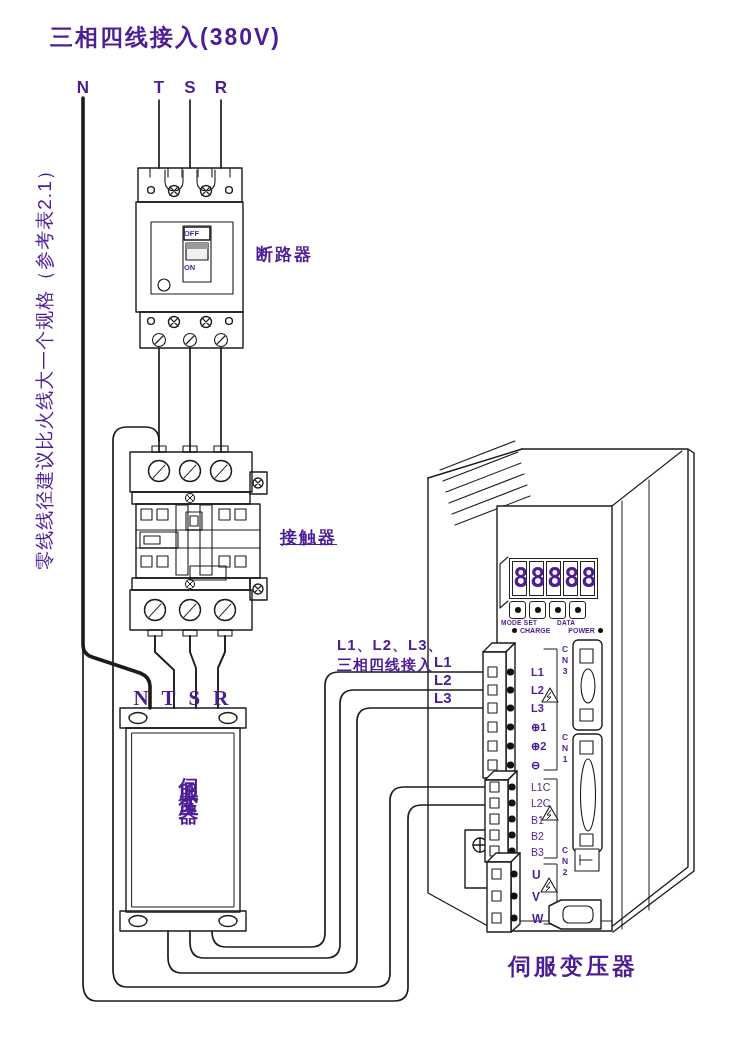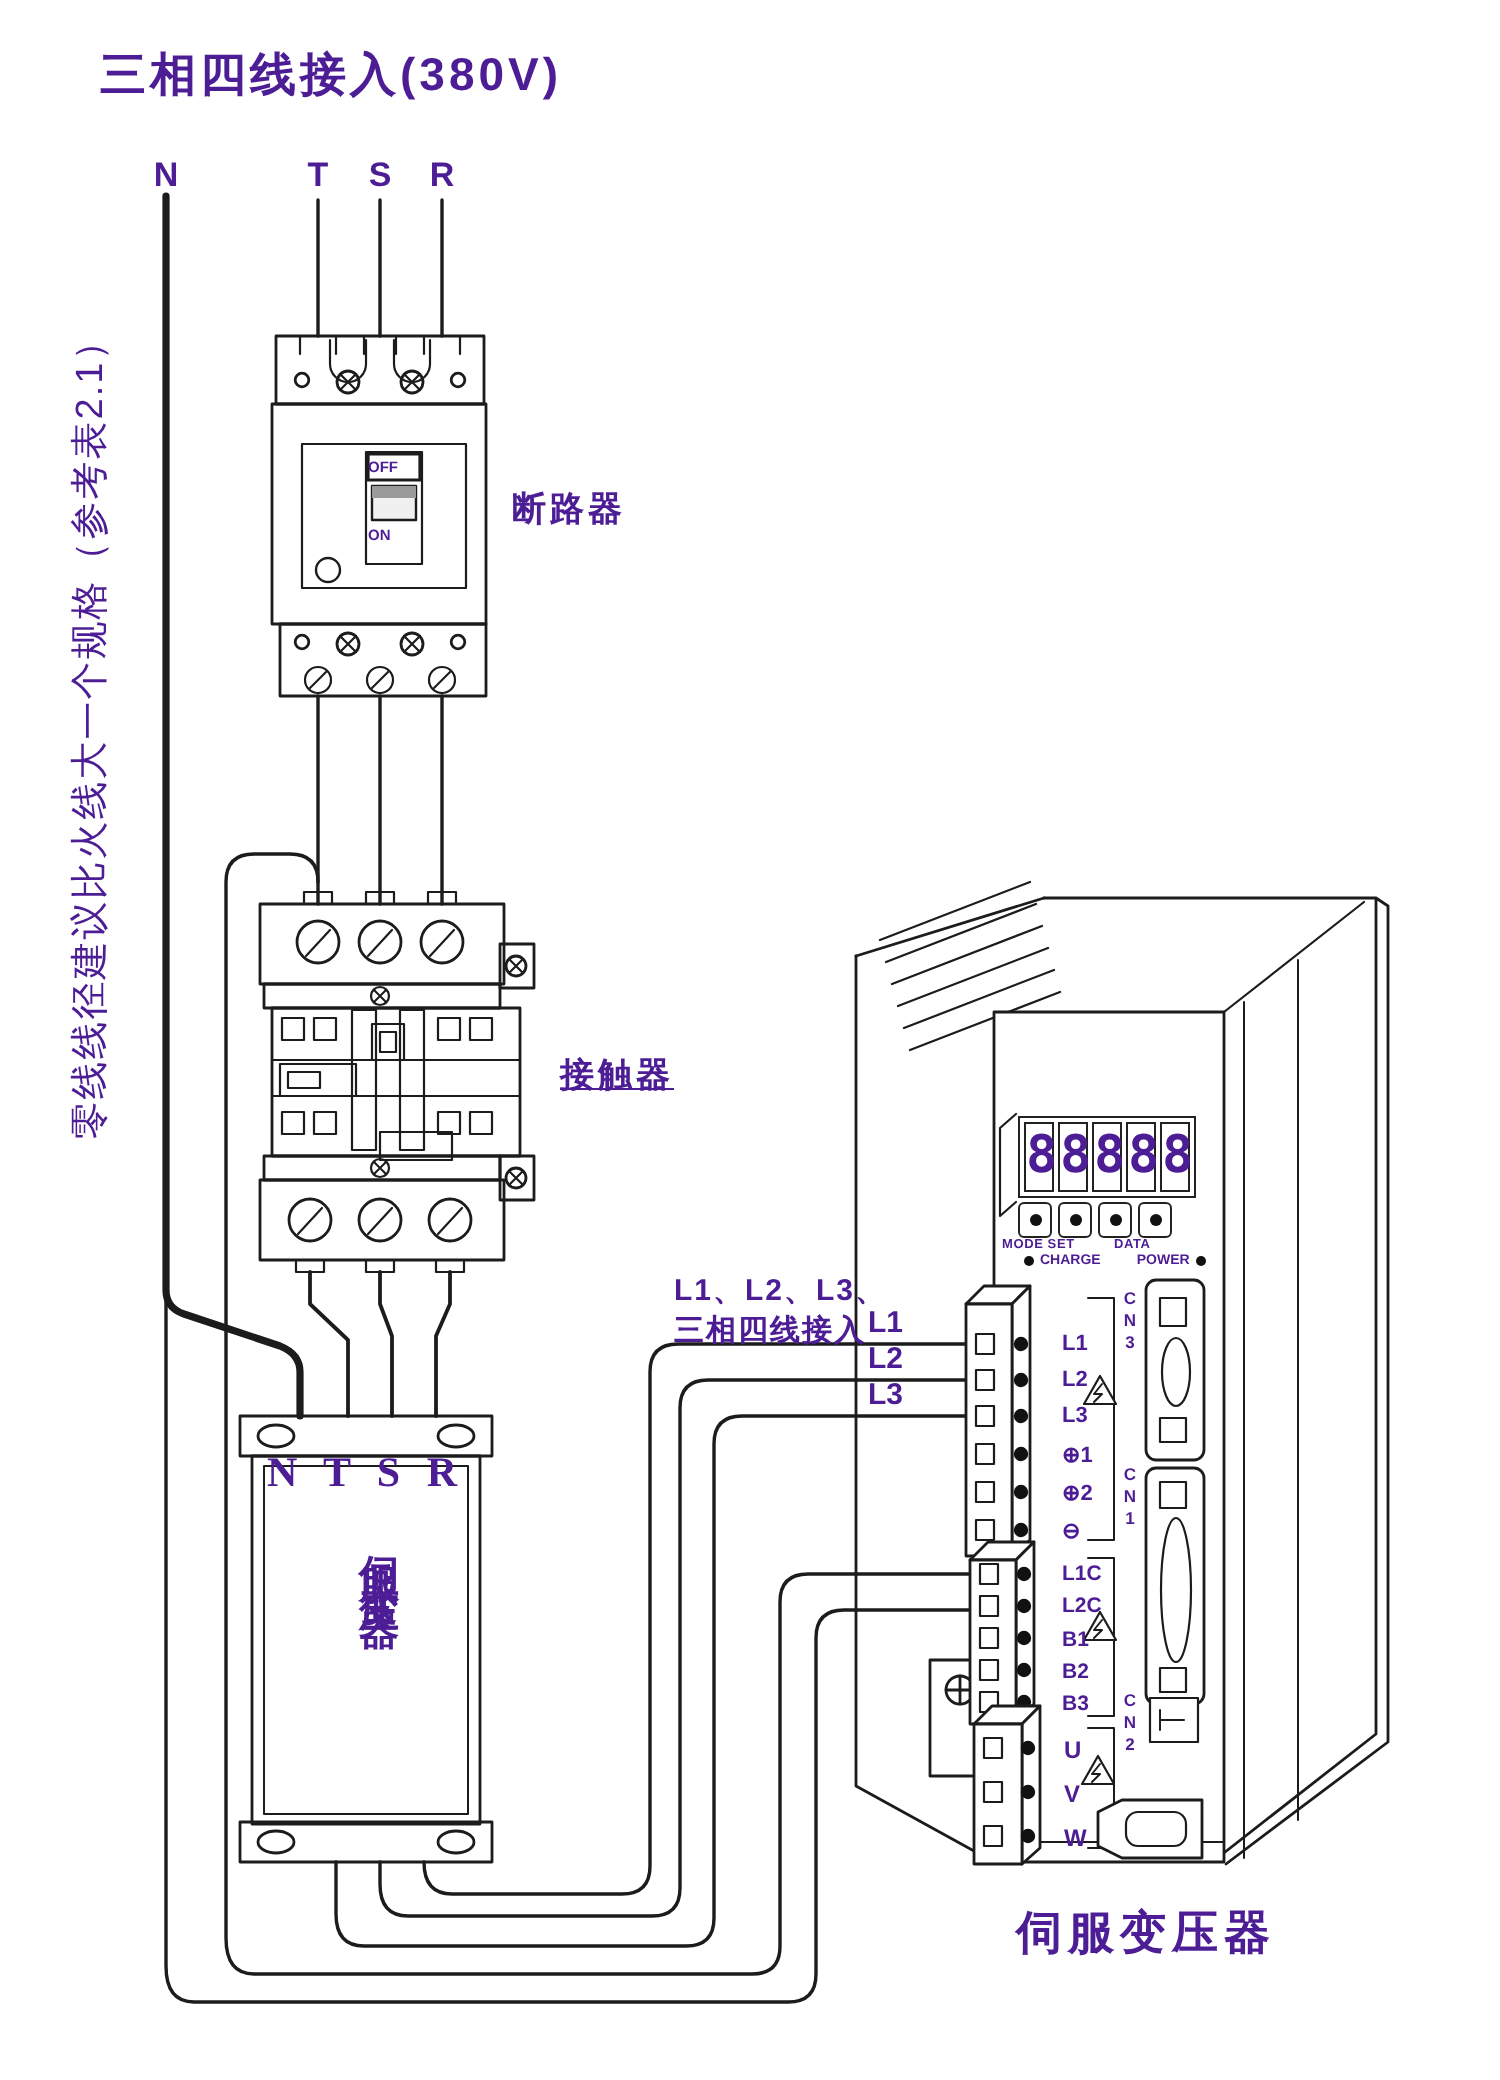--- a/index.html
+++ b/index.html
@@ -26,21 +26,21 @@
   .btnrow{left:509px;top:601px;display:flex;gap:3px;}
   .pbtn{width:15px;height:16px;border:1.4px solid #222;border-radius:3px;background:#fff;
         display:flex;align-items:center;justify-content:center;}
   .pbtn .dot{width:6px;height:6px;border-radius:50%;background:#111;}
   .tinytext{font-size:6.5px;font-weight:600;letter-spacing:0.3px;}
   .ledrow{left:512px;top:627px;display:flex;align-items:center;gap:3px;font-size:7px;font-weight:600;}
   .led{width:5px;height:5px;border-radius:50%;background:#111;display:inline-block;}
   .cn{font-size:8.5px;font-weight:600;writing-mode:vertical-rl;text-orientation:upright;
       letter-spacing:1px;left:560px;}
   .term{left:531px;font-size:11px;font-weight:600;}
-  .term-sm{left:531px;font-size:10.5px;font-weight:700;}
+  .term-sm{left:531px;font-size:10.5px;font-weight:400;}
   .term-lg{left:532px;font-size:12px;font-weight:700;}
 </style>
 </head>
 <body>
 
 <div id="stage">
 
   <svg id="lineart" width="750" height="1040" viewBox="0 0 750 1040" fill="none" stroke="#1c1c1c" stroke-width="1.4" stroke-linecap="round" stroke-linejoin="round">
 
     <g>
@@ -266,21 +266,21 @@
   <div class="abs supply" style="left:68px;">N</div>
   <div class="abs supply" style="left:144px;">T</div>
   <div class="abs supply" style="left:175px;">S</div>
   <div class="abs supply" style="left:206px;">R</div>
 
   <div class="abs sw-label" style="left:184px;top:229px;">OFF</div>
   <div class="abs sw-label" style="left:184px;top:263px;">ON</div>
   <div class="abs comp-label" style="left:256px;top:243px;">断路器</div>
   <div class="abs comp-label" style="left:280px;top:526px;text-decoration:underline;">接触器</div>
 
-  <div class="abs serifbold xfmr-line" style="top:724px;">N T S R</div>
+  <div class="abs serifbold xfmr-line" style="top:686px;">N T S R</div>
   <div class="abs serifbold xfmr-name">伺服变压器</div>
 
   <div class="abs wire-note" style="top:636px;">L1、L2、L3、</div>
   <div class="abs wire-note" style="top:656px;">三相四线接入</div>
 
   <div class="abs wire-tag" style="top:653px;">L1</div>
   <div class="abs wire-tag" style="top:671px;">L2</div>
   <div class="abs wire-tag" style="top:689px;">L3</div>
 
   <div class="abs display">

